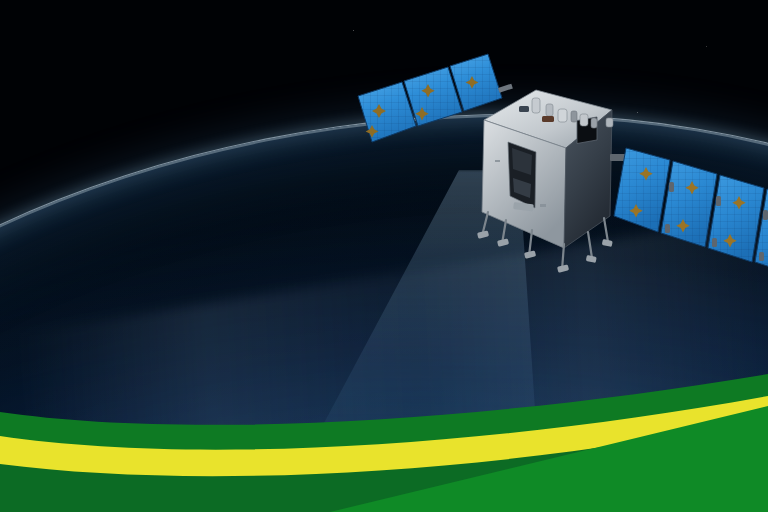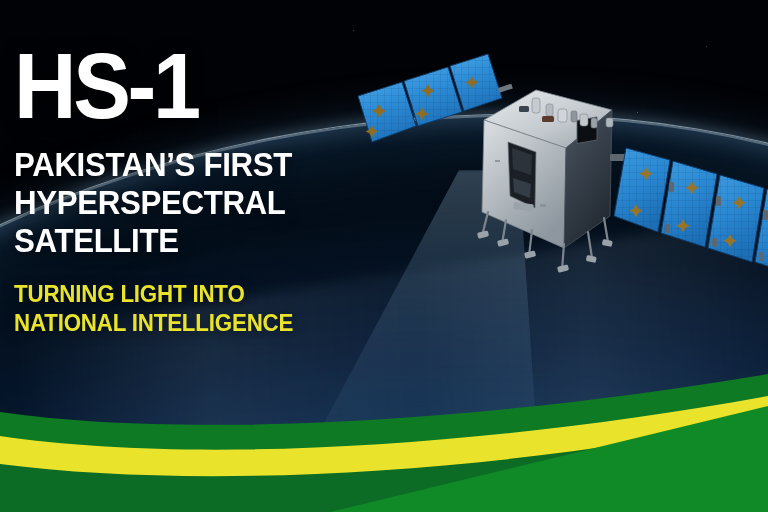--- a/index.html
+++ b/index.html
@@ -348,34 +348,20 @@
           <rect x="380" y="170" width="5" height="10" rx="1.6"></rect>
           <rect x="427" y="184" width="5" height="10" rx="1.6"></rect>
           <rect x="329" y="198" width="5" height="9" rx="1.6"></rect>
           <rect x="376" y="212" width="5" height="9" rx="1.6"></rect>
           <rect x="423" y="226" width="5" height="9" rx="1.6"></rect>
         </g>
       </g>
     </svg>
   </div>
 
-  <div id="text-block">
-    <div id="headline">HS-1</div>
-
-    <div id="subhead">
-      <span class="line">PAKISTAN’S FIRST</span>
-      <span class="line">HYPERSPECTRAL</span>
-      <span class="line">SATELLITE</span>
-    </div>
-
-    <div id="tagline">
-      <span class="line">TURNING LIGHT INTO</span>
-      <span class="line">NATIONAL INTELLIGENCE</span>
-    </div>
-  </div>
 
   <div id="swoosh">
     <svg viewBox="0 0 768 140" preserveAspectRatio="none" xmlns="http://www.w3.org/2000/svg">
 
       <path d="M768,10 L768,140 L150,140 C330,112 560,60 768,10 Z" fill="#108A28"></path>
 
       <path d="M768,6 L768,44 C520,86 280,122 96,140 L0,140 L0,112 C230,92 520,50 768,6 Z" fill="#0A5C27"></path>
 
       <path d="M0,40 C180,66 470,52 768,2 L768,26 C470,78 180,94 0,72 Z" fill="#0E7A23"></path>
 

